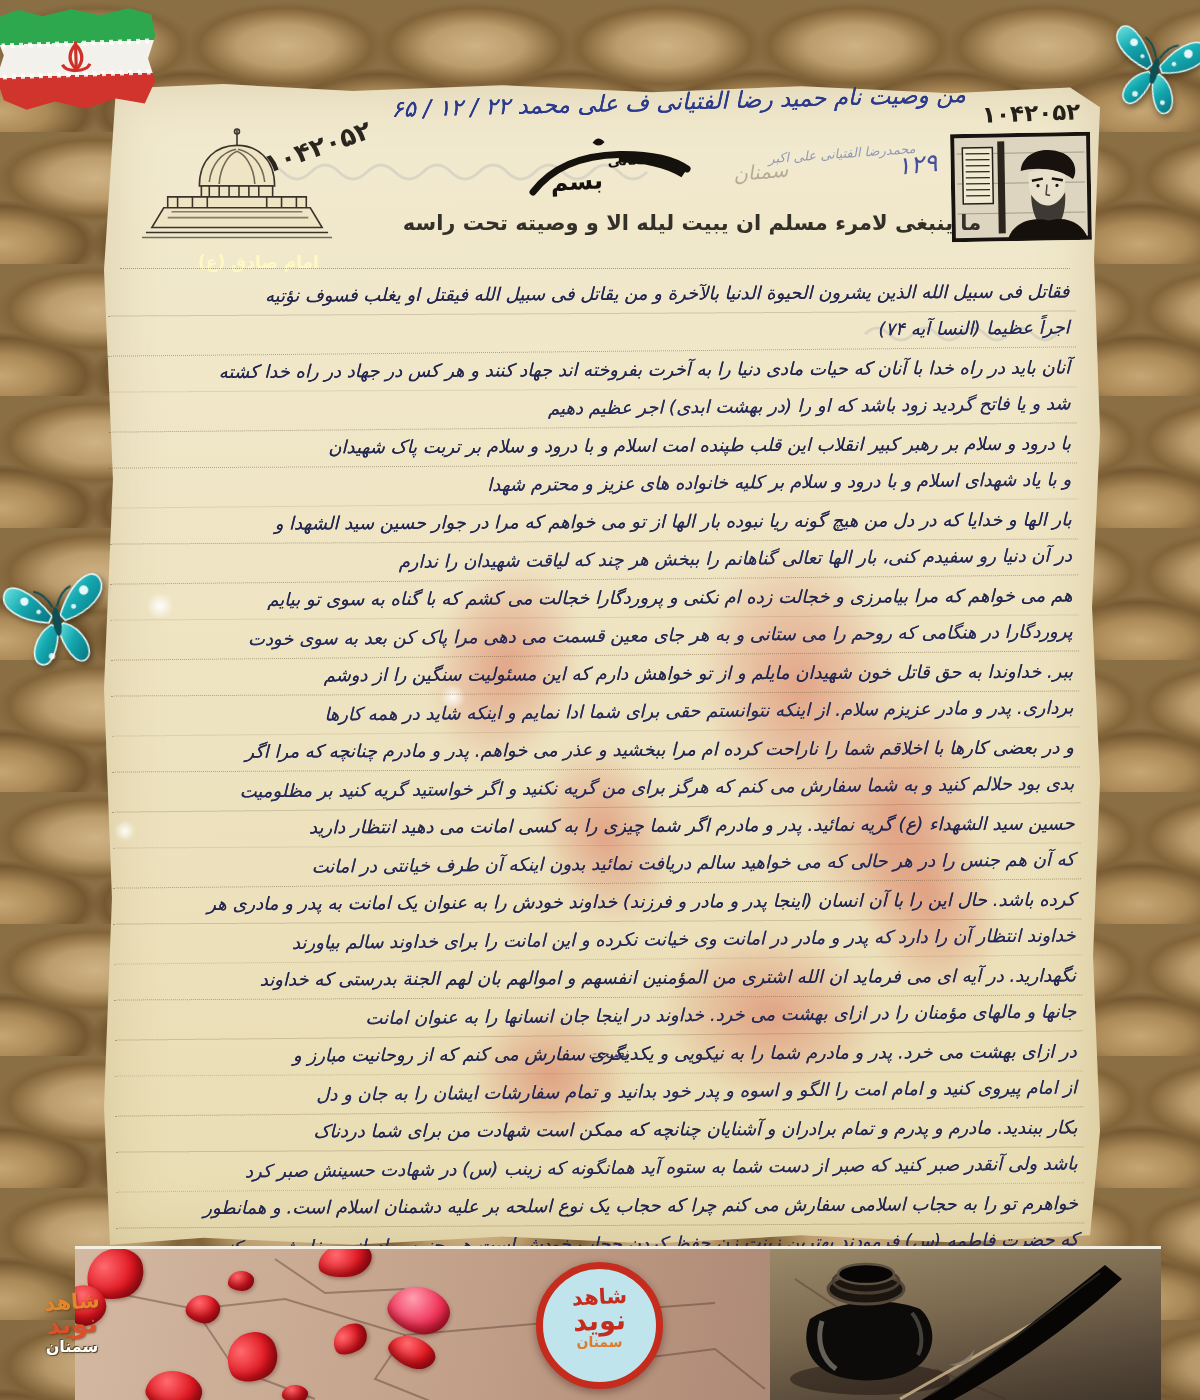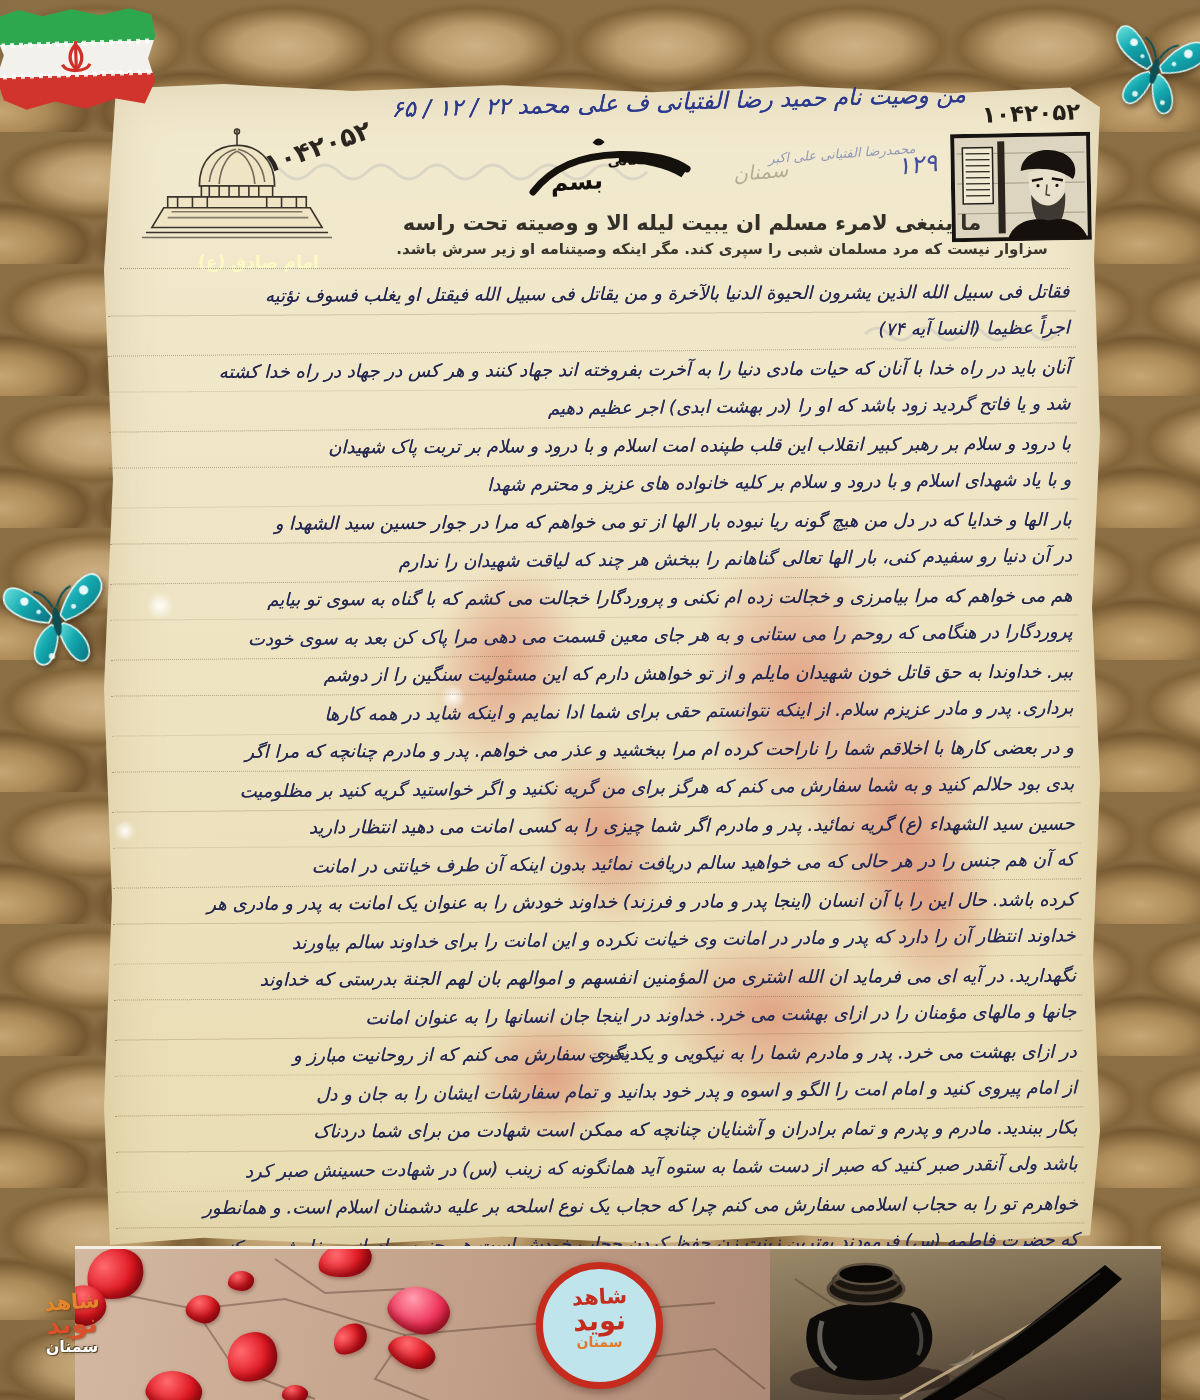--- a/index.html
+++ b/index.html
@@ -214,21 +214,20 @@
 
   <svg class="besmele" viewBox="0 0 170 80">
     <path d="M8 58 C30 32 62 24 96 25 C122 26 148 31 163 43" stroke="#15120e" stroke-width="7" fill="none" stroke-linecap="round"></path>
     <path d="M96 25 C122 26 148 31 163 43 L157 51 C141 40 118 34 95 33 Z" fill="#15120e"></path>
     <text x="26" y="58" font-size="24" font-weight="bold" fill="#15120e" font-family="DejaVu Sans">بسم</text>
     <text x="84" y="36" font-size="14" font-weight="bold" fill="#15120e" font-family="DejaVu Sans">تعالی</text>
     <path d="M70 12 q6 -8 12 0 q-6 6 -12 0" fill="#15120e"></path>
   </svg>
 
   <div class="hadith">ما ینبغی لامرء مسلم ان یبیت لیله الا و وصیته تحت راسه</div>
-  <div class="hadith-fa">سزاوار نیست که مرد مسلمان شبی را سپری کند. مگر اینکه وصیتنامه او زیر سرش باشد.</div>
   <div class="rule-top"></div>
 
   <div class="bodytext">
     <div class="row">فقاتل فی سبیل الله الذین یشرون الحیوة الدنیا بالآخرة و من یقاتل فی سبیل الله فیقتل او یغلب فسوف نؤتیه</div>
     <div class="row">اجراً عظیما (النسا آیه ۷۴)</div>
     <div class="row">آنان باید در راه خدا با آنان که حیات مادی دنیا را به آخرت بفروخته اند جهاد کنند و هر کس در جهاد در راه خدا کشته</div>
     <div class="row">شد و یا فاتح گردید زود باشد که او را (در بهشت ابدی) اجر عظیم دهیم</div>
     <div class="row">با درود و سلام بر رهبر کبیر انقلاب این قلب طپنده امت اسلام و با درود و سلام بر تربت پاک شهیدان</div>
     <div class="row">و با یاد شهدای اسلام و با درود و سلام بر کلیه خانواده های عزیز و محترم شهدا</div>
     <div class="row">بار الها و خدایا که در دل من هیچ گونه ریا نبوده بار الها از تو می خواهم که مرا در جوار حسین سید الشهدا و</div>

